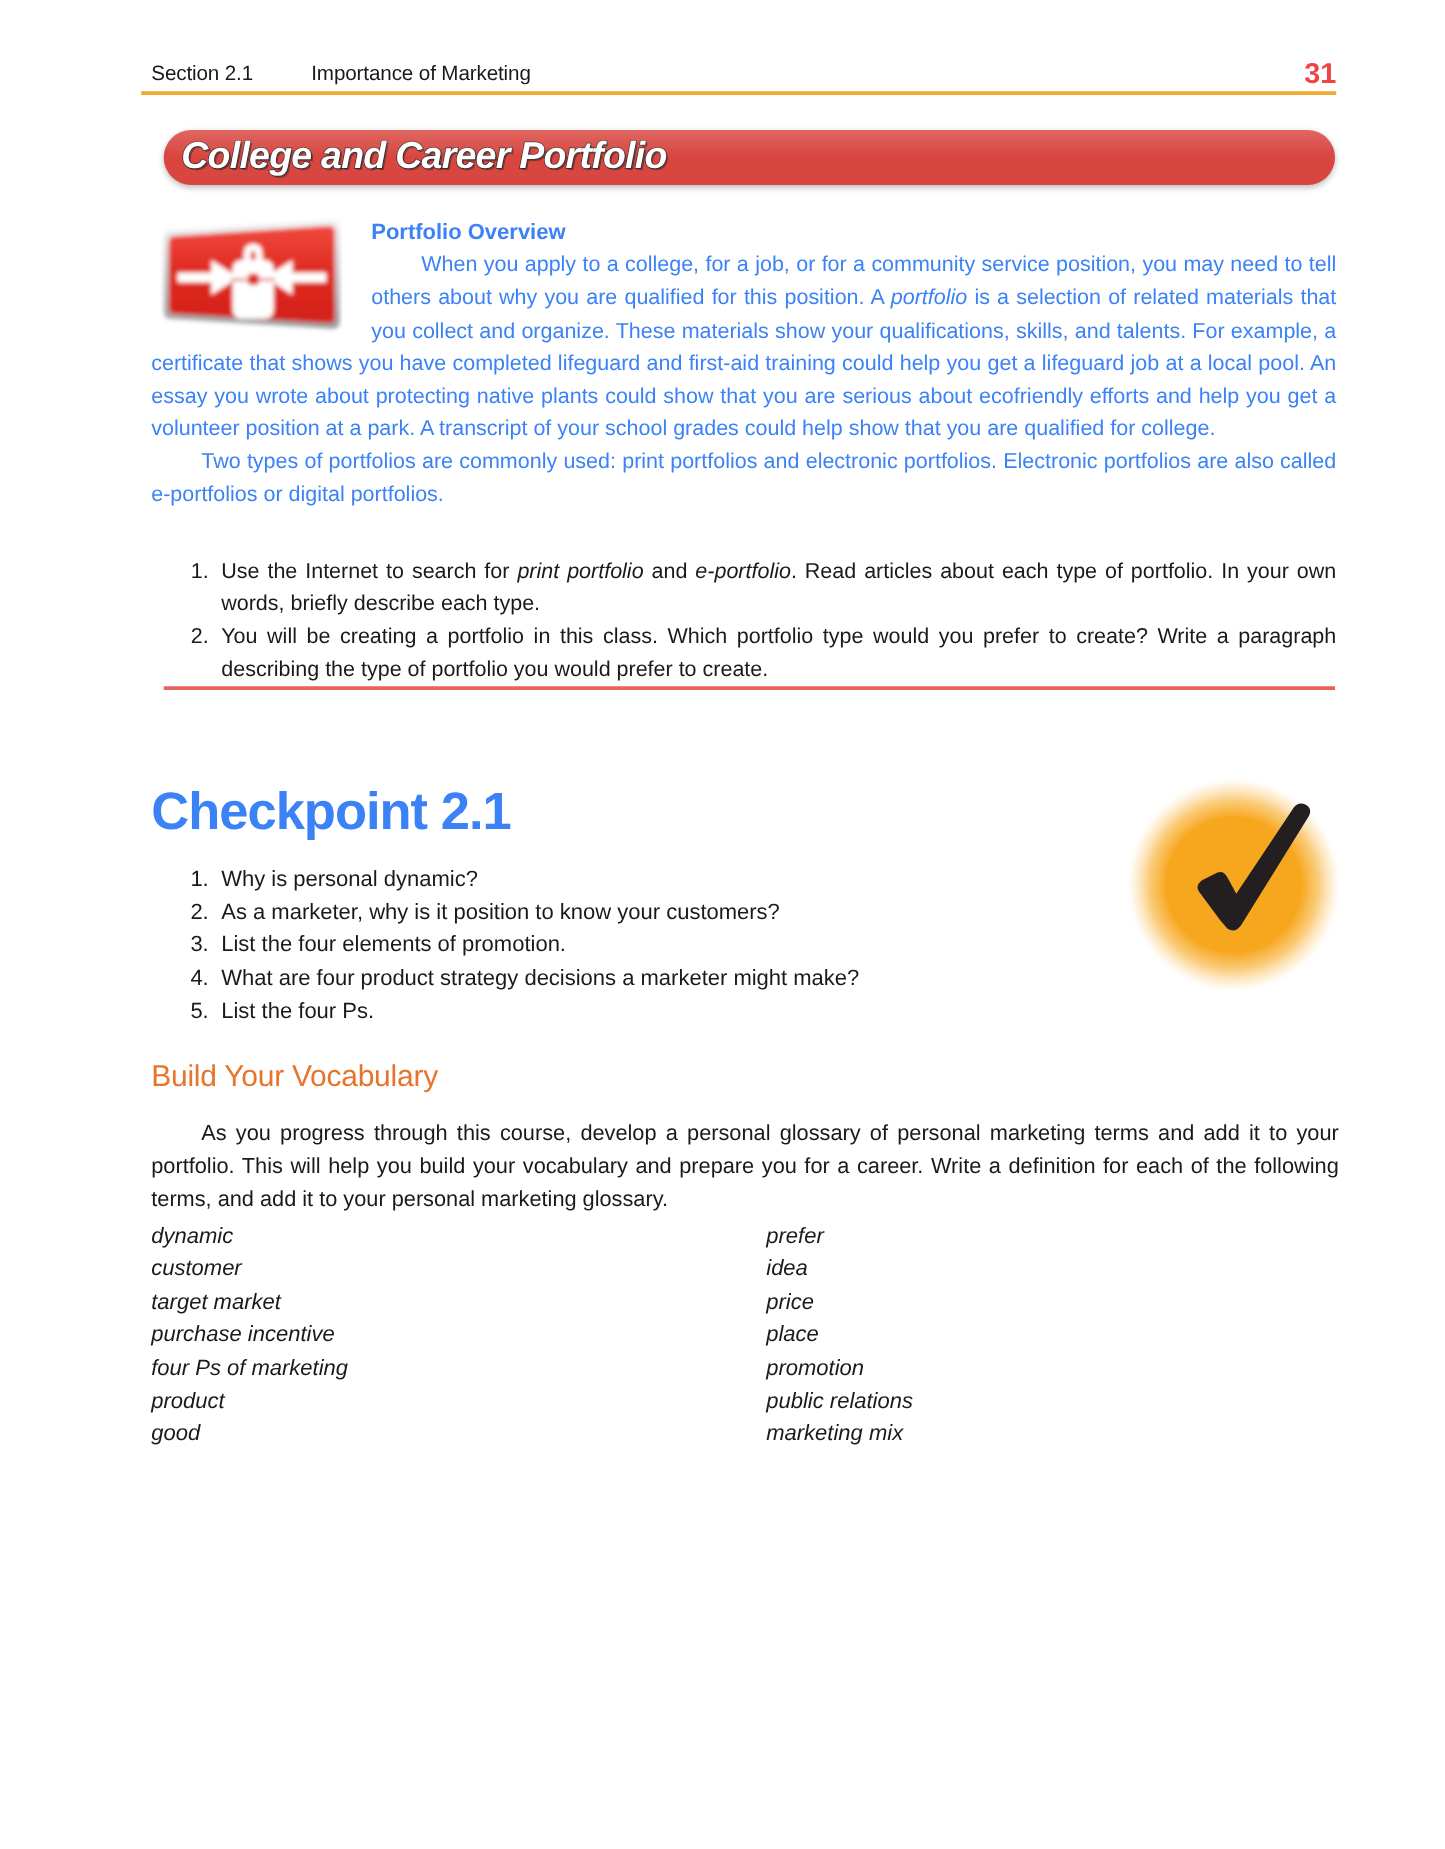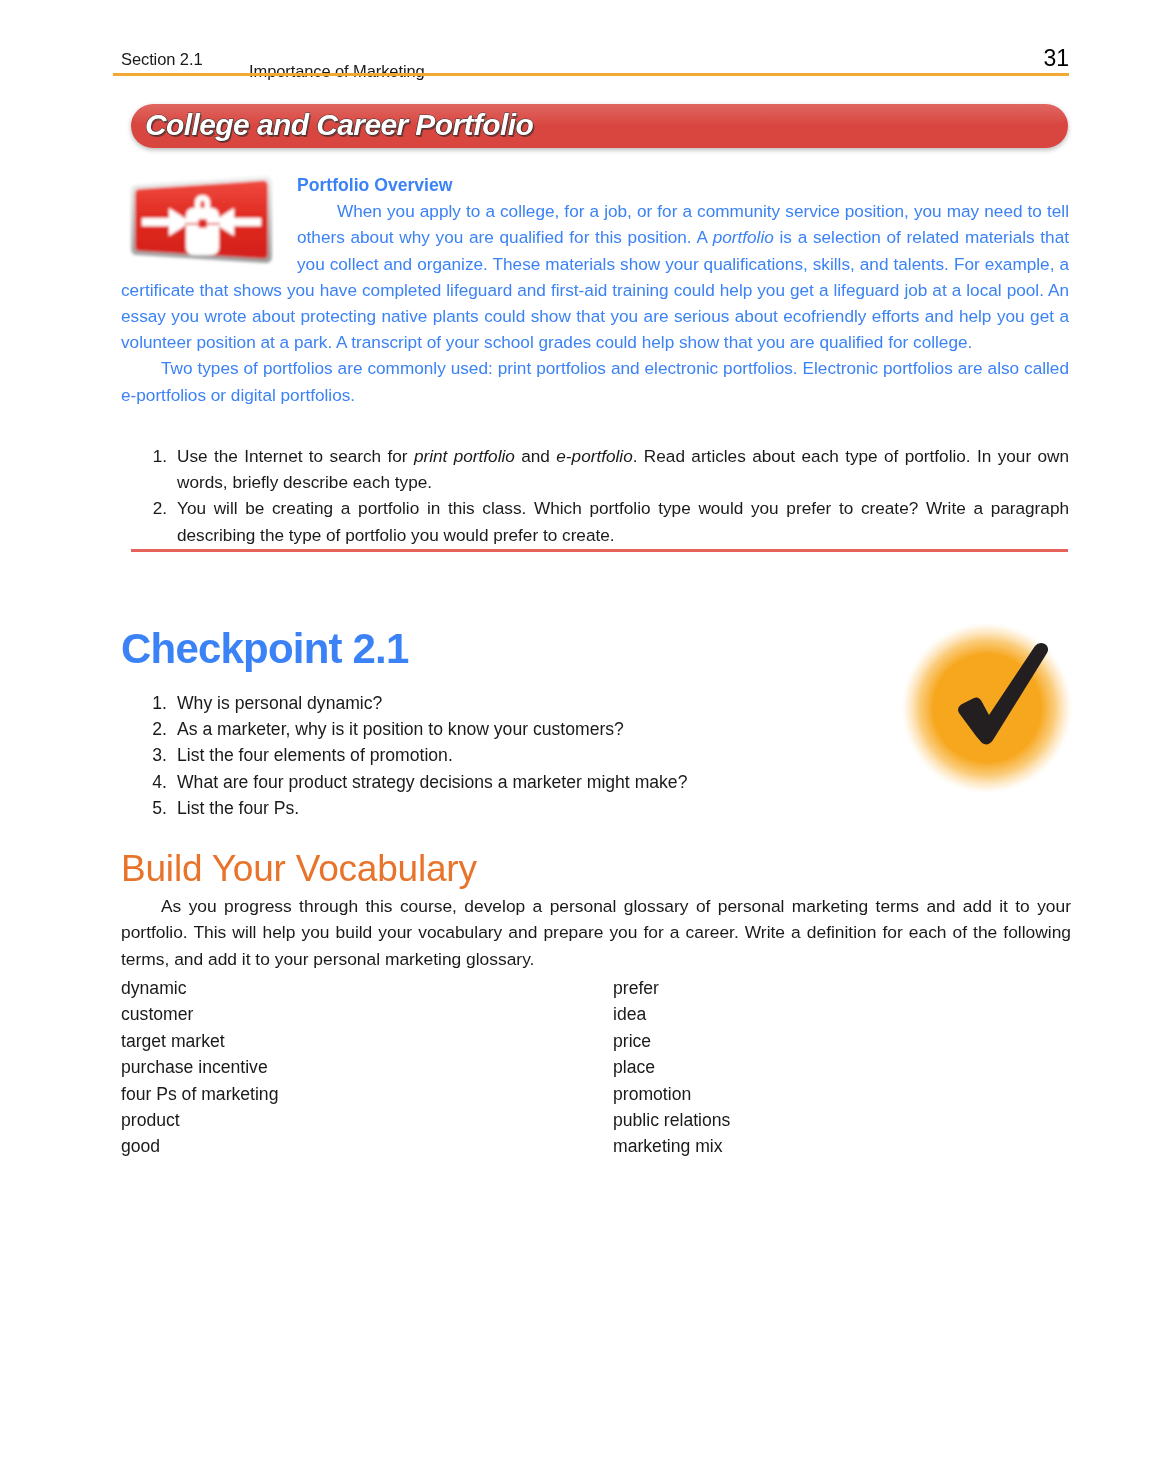--- a/index.html
+++ b/index.html
@@ -38,29 +38,28 @@
     letter-spacing: -0.1px;
     color: #1a1a1a;
   }
   .rh-title {
     position: absolute;
     left: 128px;
     top: 0;
     font-size: 16.5px;
     letter-spacing: -0.1px;
     color: #1a1a1a;
-    margin-top: 12px;
   }
   .rh-pageno {
     position: absolute;
     right: 0;
     top: -5px;
     font-size: 23px;
-    font-weight: normal;
-    color: #000000;
+    font-weight: bold;
+    color: #ef4444;
   }
   .rh-rule {
     position: absolute;
     left: 113px;
     top: 73px;
     width: 956px;
     height: 2.5px;
     background: #f2a933;
   }
 
@@ -211,21 +210,21 @@
     top: 620px;
     width: 190px;
     height: 190px;
   }
 
   
   .vocab-head {
     position: absolute;
     left: 121px;
     top: 848px;
-    font-size: 37px;
+    font-size: 24px;
     letter-spacing: -0.2px;
     color: #e8742c;
     white-space: nowrap;
   }
   .vocab-intro {
     position: absolute;
     left: 121px;
     top: 893px;
     width: 950px;
     font-size: 17.4px;
@@ -238,20 +237,21 @@
     left: 121px;
     top: 975px;
     width: 950px;
     font-size: 17.6px;
     line-height: 26.4px;
     color: #1a1a1a;
   }
   .vocab-col {
     position: absolute;
     top: 0;
+    font-style: italic;
   }
   .vocab-col.left  { left: 0px; }
   .vocab-col.right { left: 492px; }
   .vocab-term {
     line-height: 26.4px;
     white-space: nowrap;
   }
 </style>
 </head>
 <body>

